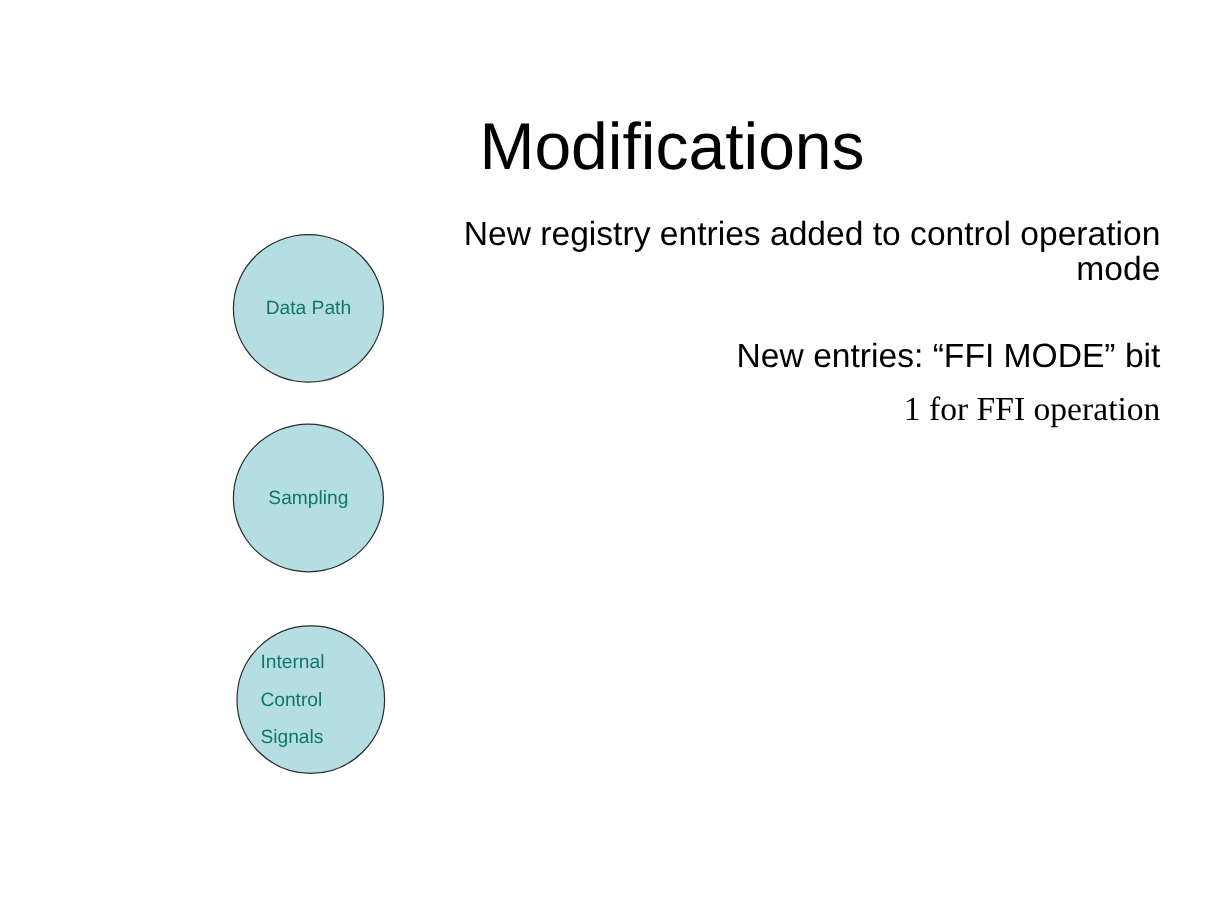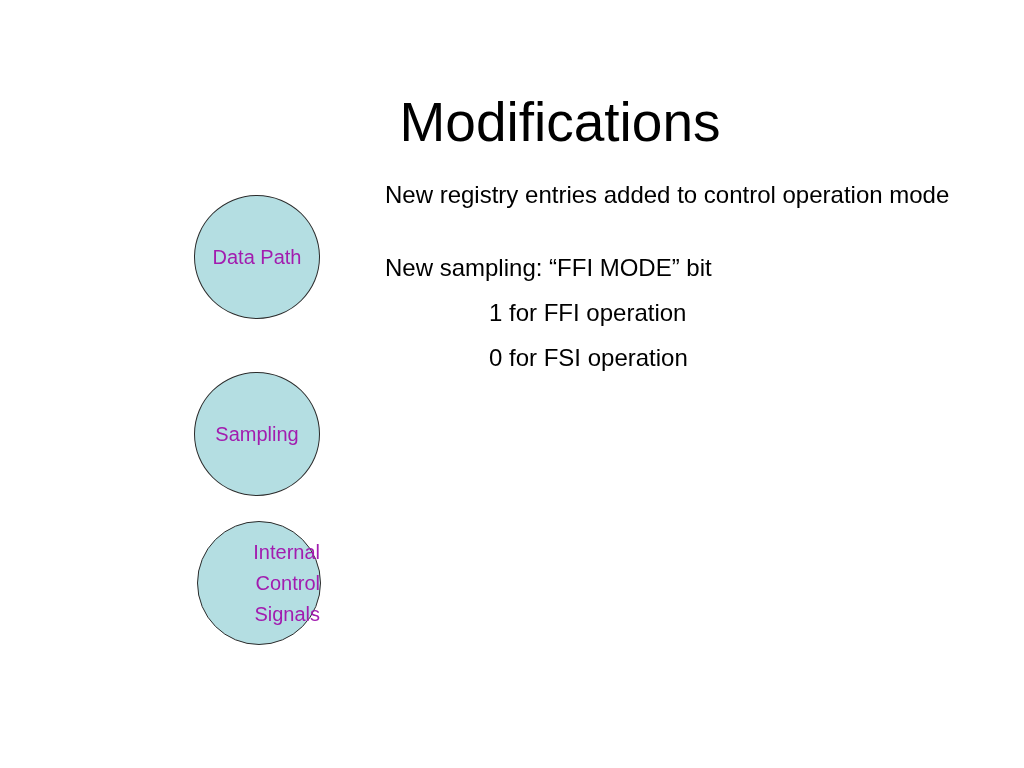--- a/index.html
+++ b/index.html
@@ -37,77 +37,79 @@
 
   
   .circle {
     position: absolute;
     border-radius: 50%;
     background: #b4dee2;
     border: 1.5px solid #2b2b2b;
     box-sizing: border-box;
     display: flex;
     align-items: center;
-    font-size: 20px;
+    font-size: 16px;
     line-height: 31px;
-    color: #a21caf;
+    color: #0f766e;
   }
   .circle .circle-label {
     width: 100%;
     white-space: pre-line;
   }
 
   #circle-data-path {
     left: 146px;
     top: 195px;
     width: 126px;
     height: 124px;
     justify-content: center;
   }
   #circle-data-path .circle-label { text-align: center; }
 
   #circle-sampling {
     left: 146px;
-    top: 372px;
+    top: 353px;
     width: 126px;
     height: 124px;
     justify-content: center;
   }
   #circle-sampling .circle-label { text-align: center; }
 
   #circle-internal-control {
     left: 149px;
     top: 521px;
     width: 124px;
     height: 124px;
     justify-content: flex-start;
   }
   #circle-internal-control .circle-label {
-    text-align: right;
+    text-align: left;
     padding-left: 19px;
     line-height: 31px;
   }
 
   
   #body-column {
     position: absolute;
     left: 337px;
     top: 180px;
     width: 582px;
   }
   .body-line {
-    font-size: 24px;
+    font-size: 28px;
     line-height: 29px;
     color: #000000;
+    text-align: right;
   }
   .para {
     margin: 0;
   }
   .indent {
     padding-left: 104px;
+    font-family: Liberation Serif, serif;
   }
 
   
   .gap-a { height: 44px; }
   .gap-b { height: 16px; }
   .gap-c { height: 16px; }
   .gap-d { height: 16px; }
   .gap-e { height: 48px; }
   .gap-f { height: 16px; }
 </style>
@@ -135,29 +137,28 @@
     </div>
 
   </div>
 
   <div id="body-column">
 
     <p class="body-line para">New registry entries added to control operation mode</p>
 
     <div class="gap-a"></div>
 
-    <p class="body-line para">New sampling: “FFI MODE” bit</p>
+    <p class="body-line para">New entries: “FFI MODE” bit</p>
 
     <div class="gap-b"></div>
 
     <p class="body-line para indent">1 for FFI operation</p>
 
     <div class="gap-c"></div>
 
-    <p class="body-line para indent">0 for FSI operation</p>
 
     <div class="gap-d"></div>
 
 
     <div class="gap-e"></div>
 
 
     <div class="gap-f"></div>
 
 

